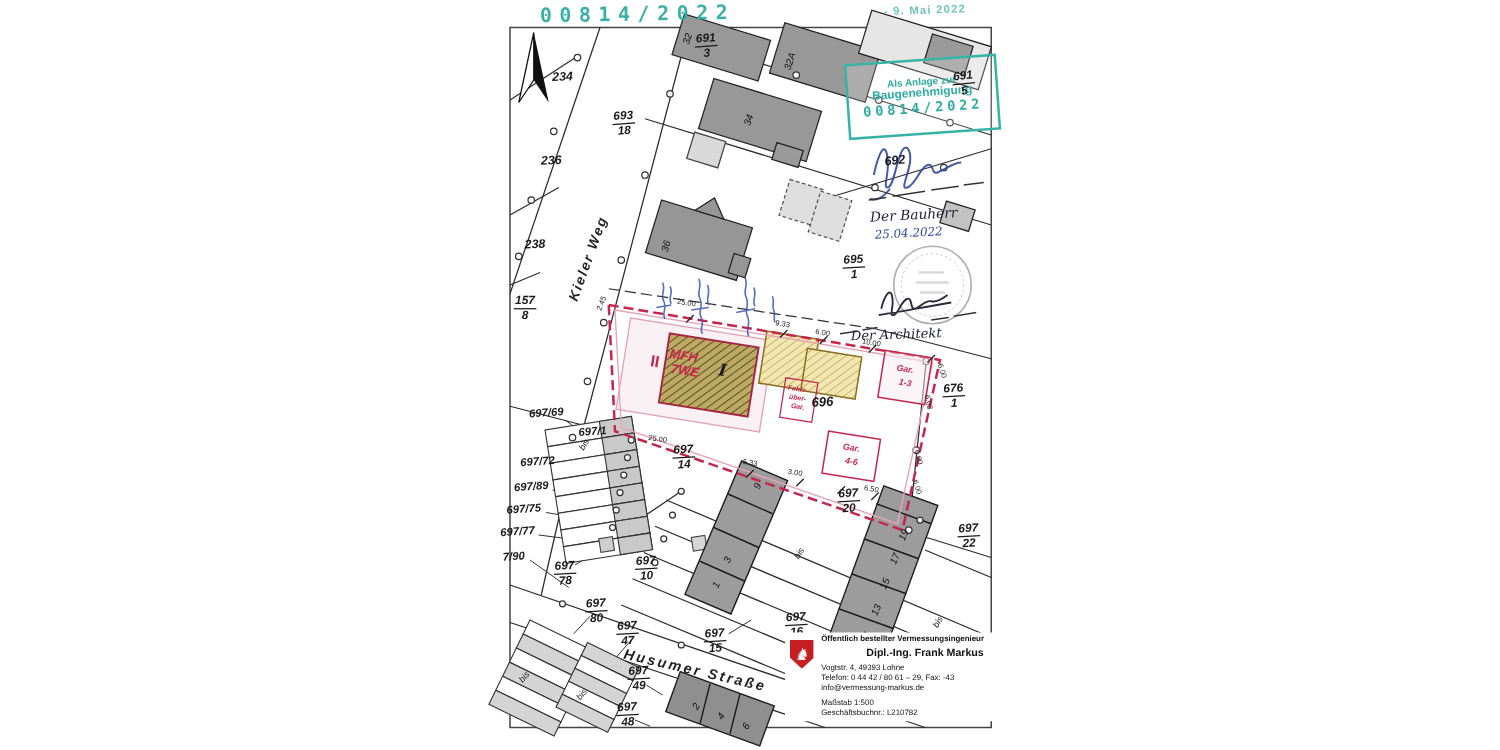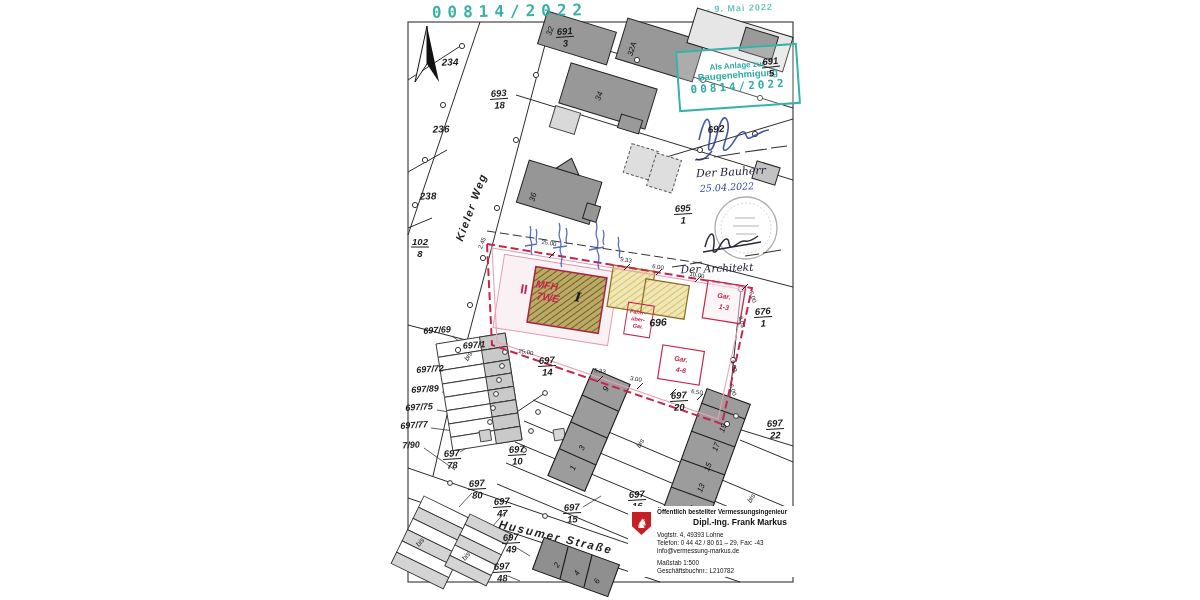--- a/index.html
+++ b/index.html
@@ -337,21 +337,21 @@
     </div>
 <div class="frac" style="left:565px;top:37px;--r:-4deg;">
       <b>691</b>
       <span>3</span>
     </div>
 <div class="frac" style="left:771px;top:67px;--r:-6deg;z-index:5;">
       <b>691</b>
       <span>5</span>
     </div>
 <div class="frac" style="left:420px;top:247px;">
-      <b>102</b>
+      <b>157</b>
       <span>8</span>
     </div>
 <div class="frac" style="left:683px;top:214px;--r:-3deg;">
       <b>695</b>
       <span>1</span>
     </div>
 <div class="frac" style="left:763px;top:317px;--r:-3deg;">
       <b>676</b>
       <span>1</span>
     </div>

